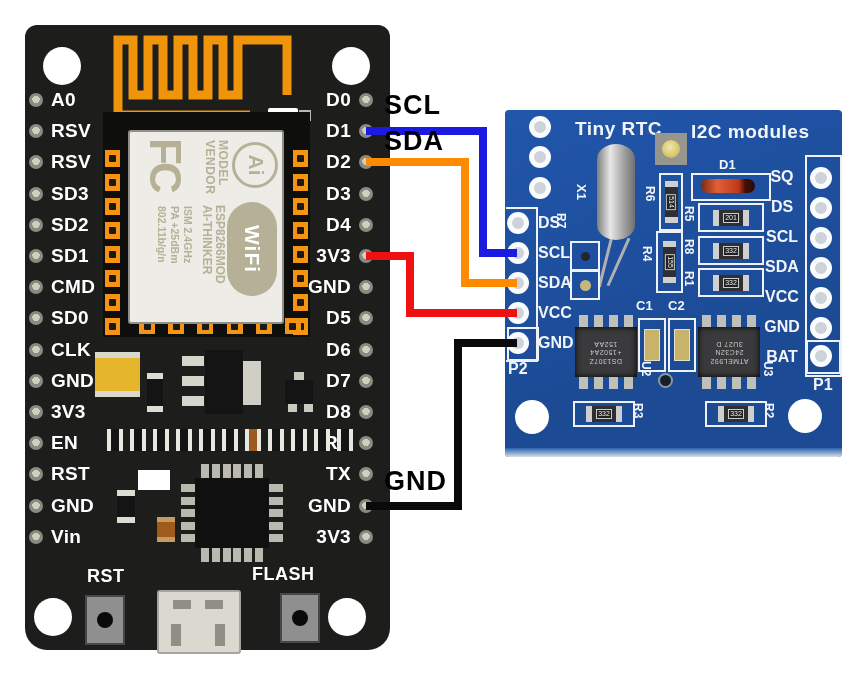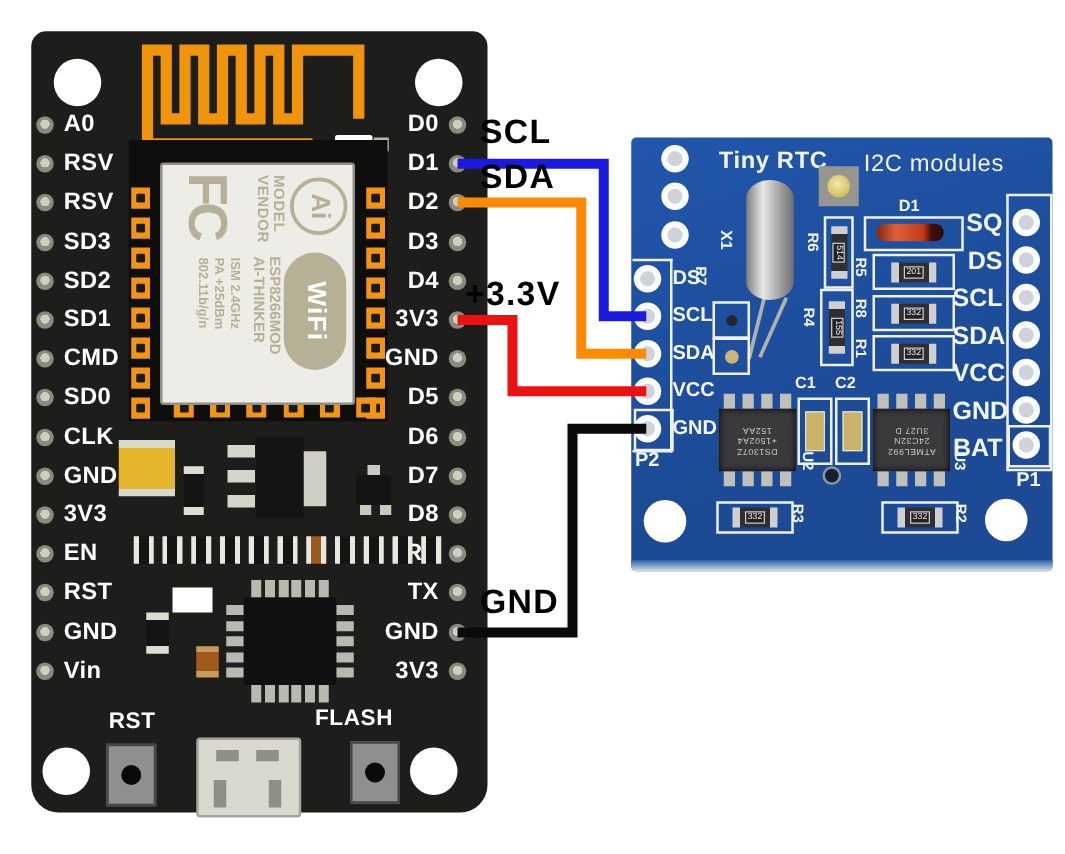--- a/index.html
+++ b/index.html
@@ -76,33 +76,33 @@
   .usb{left:132px;top:565px;width:80px;height:60px;background:#d9d9d0;border:2px solid #a5a5a0;border-radius:3px;}
   .usb-d{position:absolute;background:#8f8f87;}
   .ud1{left:14px;top:8px;width:18px;height:9px;} .ud2{left:46px;top:8px;width:18px;height:9px;}
   .ud3{left:12px;top:32px;width:10px;height:22px;} .ud4{left:56px;top:32px;width:10px;height:22px;}
 
   
   .rtc{position:absolute;left:505px;top:110px;width:337px;height:347px;background:linear-gradient(160deg,#2156ab,#1c4a94 70%);border-radius:4px;}
   .rtc::after{content:"";position:absolute;left:0;right:0;bottom:0;height:9px;background:linear-gradient(#2a62b0,#d9dee2);border-radius:0 0 4px 4px;}
   .silk{position:absolute;color:#f2f5f8;font-weight:bold;}
   .rtitle{left:70px;top:8px;font-size:19px;font-weight:600;letter-spacing:.5px;}
-  .rsub{left:186px;top:11px;font-size:19px;font-weight:400;letter-spacing:.5px;}
+  .rsub{left:186px;top:11px;font-size:19px;font-weight:700;letter-spacing:.5px;}
   .rtc-hole{position:absolute;width:22px;height:22px;border-radius:50%;background:#cdd3d8;border:5px solid #fbfcfd;box-sizing:border-box;}
   .th1{left:24px;top:6px;} .th2{left:24px;top:36px;} .th3{left:24px;top:67px;}
   .lh1{left:2px;top:102px;} .lh2{left:2px;top:132px;} .lh3{left:2px;top:162px;} .lh4{left:2px;top:192px;} .lh5{left:2px;top:222px;}
   .rh1{left:305px;top:57px;} .rh2{left:305px;top:87px;} .rh3{left:305px;top:117px;} .rh4{left:305px;top:147px;} .rh5{left:305px;top:177px;} .rh6{left:305px;top:207px;} .rh7{left:305px;top:235px;}
   .mnt{position:absolute;width:34px;height:34px;border-radius:50%;background:#ffffff;}
   .m1{left:10px;top:290px;} .m2{left:283px;top:289px;}
   .sbox{position:absolute;border:2px solid #eef2f6;}
   .lbox{left:1px;top:97px;width:30px;height:151px;border-right:2px solid #eef2f6;border-top:2px solid #eef2f6;border-bottom:2px solid #eef2f6;border-left:none;}
   .gsq{left:2px;top:217px;width:28px;height:30px;}
   .rbox{left:300px;top:45px;width:33px;height:218px;}
   .bsq{left:301px;top:230px;width:31px;height:30px;}
-  .lpin{font-size:16px;} .rpin{font-size:20px;width:40px;text-align:right;}
+  .lpin{font-size:16px;} .rpin{font-size:16px;width:40px;text-align:center;}
   .lp1{left:33px;top:104px;} .lp2{left:33px;top:134px;} .lp3{left:33px;top:164px;} .lp4{left:33px;top:194px;} .lp5{left:33px;top:224px;}
   .rp1{left:257px;top:58px;} .rp2{left:257px;top:88px;} .rp3{left:257px;top:118px;} .rp4{left:257px;top:148px;} .rp5{left:257px;top:178px;} .rp6{left:257px;top:208px;} .rp7{left:257px;top:238px;}
   .p2lbl{left:3px;top:250px;font-size:16px;} .p1lbl{left:308px;top:266px;font-size:16px;}
   .srot{position:absolute;color:#f2f5f8;font-weight:bold;font-size:12px;transform:rotate(90deg);transform-origin:top left;}
   .x1l{left:84px;top:74px;font-size:13px;} .r7l{left:63px;top:103px;} .r6l{left:152px;top:76px;} .r5l{left:191px;top:96px;}
   .r8l{left:191px;top:129px;} .r1l{left:191px;top:161px;} .r4l{left:149px;top:136px;} .r3l{left:140px;top:293px;}
   .r2l{left:271px;top:293px;} .u2l{left:148px;top:251px;} .u3l{left:270px;top:251px;}
   .d1l{left:214px;top:47px;font-size:13px;} .c1l{left:131px;top:188px;font-size:13px;} .c2l{left:163px;top:188px;font-size:13px;}
   .led-sq{position:absolute;left:150px;top:23px;width:32px;height:32px;background:#96968e;display:flex;align-items:center;justify-content:center;}
   .led-sq::after{content:"";width:18px;height:18px;border-radius:50%;background:radial-gradient(circle at 45% 40%,#efe7b0,#d9c767 60%,#b0a050);}
@@ -560,16 +560,15 @@
   </div>
 
   <svg class="wires" width="852" height="683">
     <polyline points="366,131 483,131 483,253 517,253" fill="none" stroke-width="8" stroke-linejoin="miter" stroke="#1a1ae0"></polyline>
     <polyline points="366,162 465,162 465,283 517,283" fill="none" stroke-width="8" stroke-linejoin="miter" stroke="#ff8a00"></polyline>
     <polyline points="366,256 410,256 410,313 517,313" fill="none" stroke-width="8" stroke-linejoin="miter" stroke="#ee1111"></polyline>
     <polyline points="366,506 458,506 458,343 517,343" fill="none" stroke-width="8" stroke-linejoin="miter" stroke="#0a0a0a"></polyline>
   </svg>
   <div class="wlabel wl-scl">SCL</div>
   <div class="wlabel wl-sda">SDA</div>
-  <div class="wlabel wl-pwr">+3.3V</div>
   <div class="wlabel wl-gnd">GND</div>
 
 </div>
 
 </body></html>

